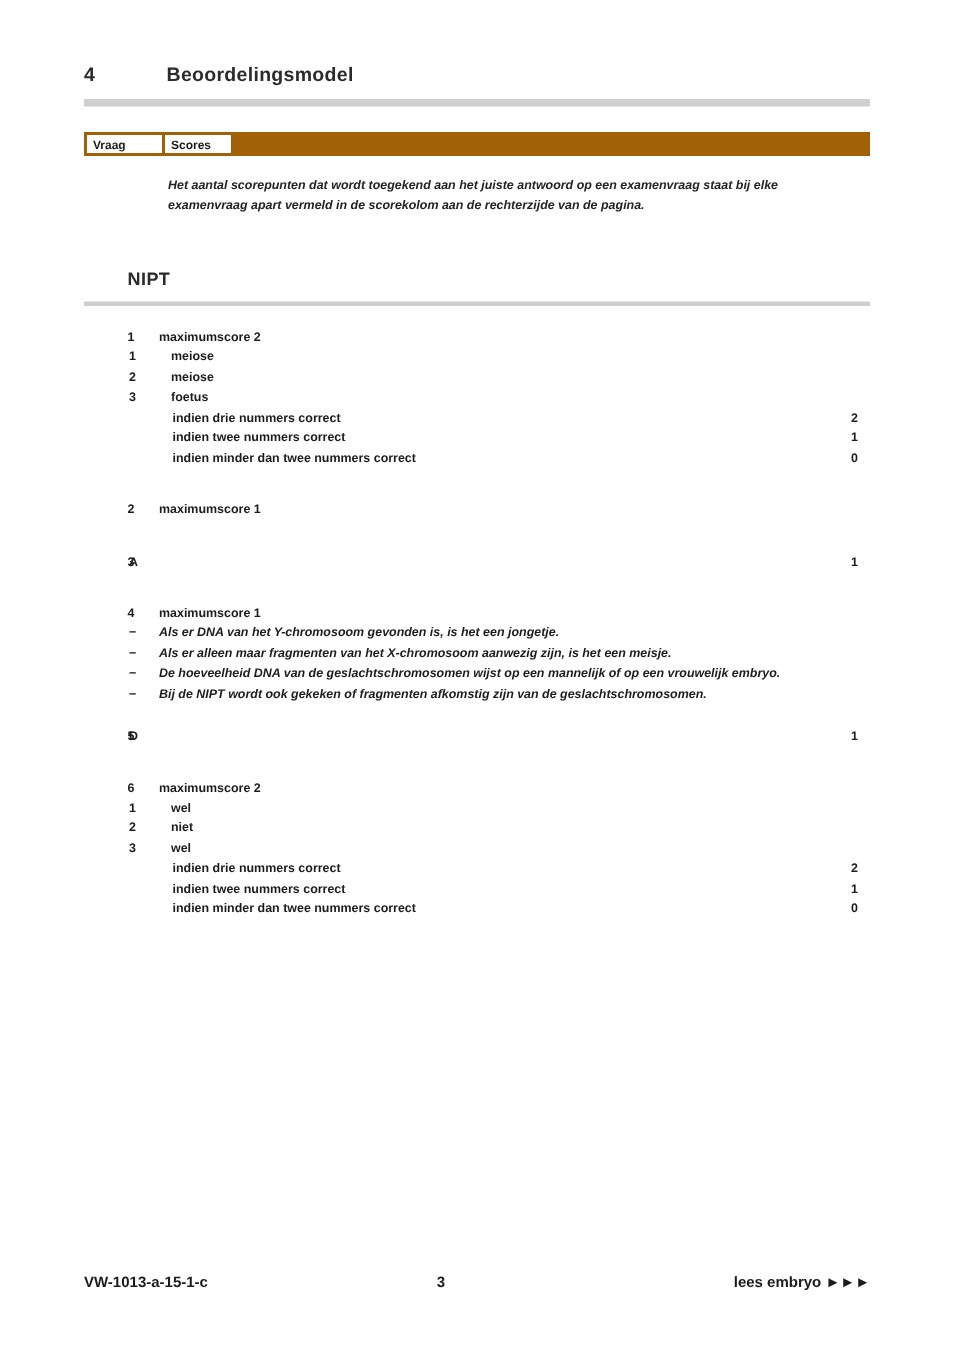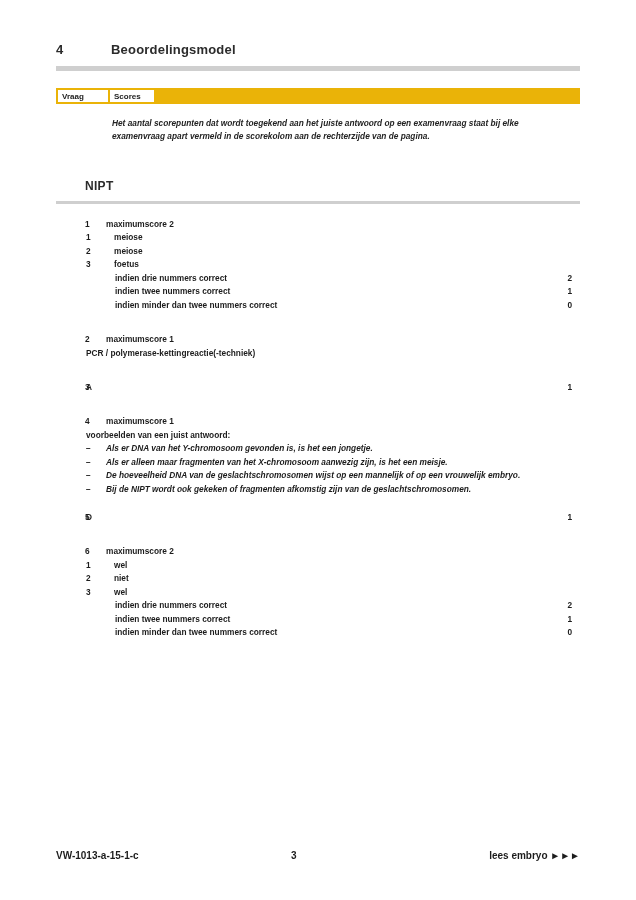--- a/index.html
+++ b/index.html
@@ -56,21 +56,21 @@
     background: #cfcfcf;
   }
 
   
   .table-head {
     position: absolute;
     left: 56px;
     top: 88px;
     width: 524px;
     height: 16px;
-    background: #eab308;
+    background: #a16207;
     display: flex;
     align-items: stretch;
     box-sizing: border-box;
   }
   .th {
     background: #ffffff;
     font-size: 8px;
     font-weight: bold;
     color: #1c1c1c;
     display: flex;
@@ -303,21 +303,20 @@
       </div>
     </div>
 
     <div class="gap-lg"></div>
 
     <div class="qblock">
       <div class="qrow">
         <div class="qnum">2</div>
         <div class="qbody">
           <div class="maxscore">maximumscore 1</div>
-          <div>PCR / polymerase-kettingreactie(-techniek)</div>
         </div>
         <div class="qscore"></div>
       </div>
     </div>
 
     <div class="gap-lg"></div>
 
     <div class="qblock">
       <div class="qrow">
         <div class="qnum">3</div>
@@ -328,21 +327,20 @@
       </div>
     </div>
 
     <div class="gap-lg"></div>
 
     <div class="qblock">
       <div class="qrow">
         <div class="qnum">4</div>
         <div class="qbody">
           <div class="maxscore">maximumscore 1</div>
-          <div>voorbeelden van een juist antwoord:</div>
           <ul class="dashlist">
             <li>
               <span class="d">−</span>
               <span class="t">Als er DNA van het Y-chromosoom gevonden is, is het een jongetje.</span>
             </li>
             <li>
               <span class="d">−</span>
               <span class="t">Als er alleen maar fragmenten van het X-chromosoom aanwezig zijn, is het een meisje.</span>
             </li>
             <li>

